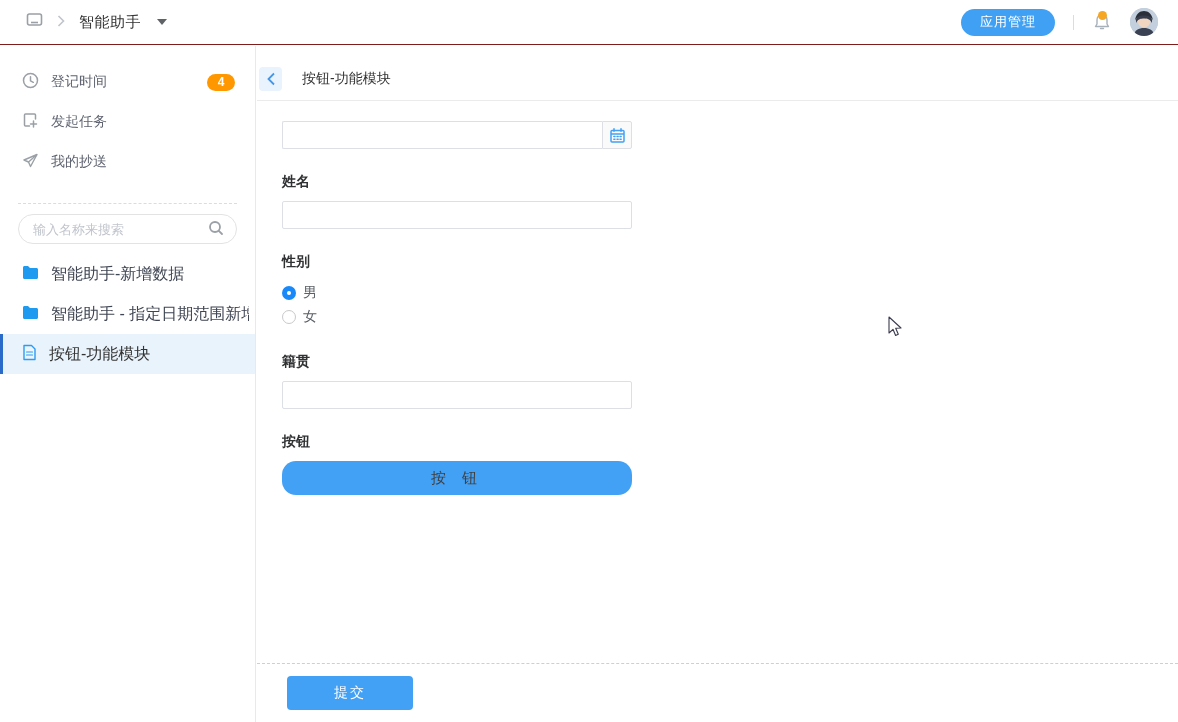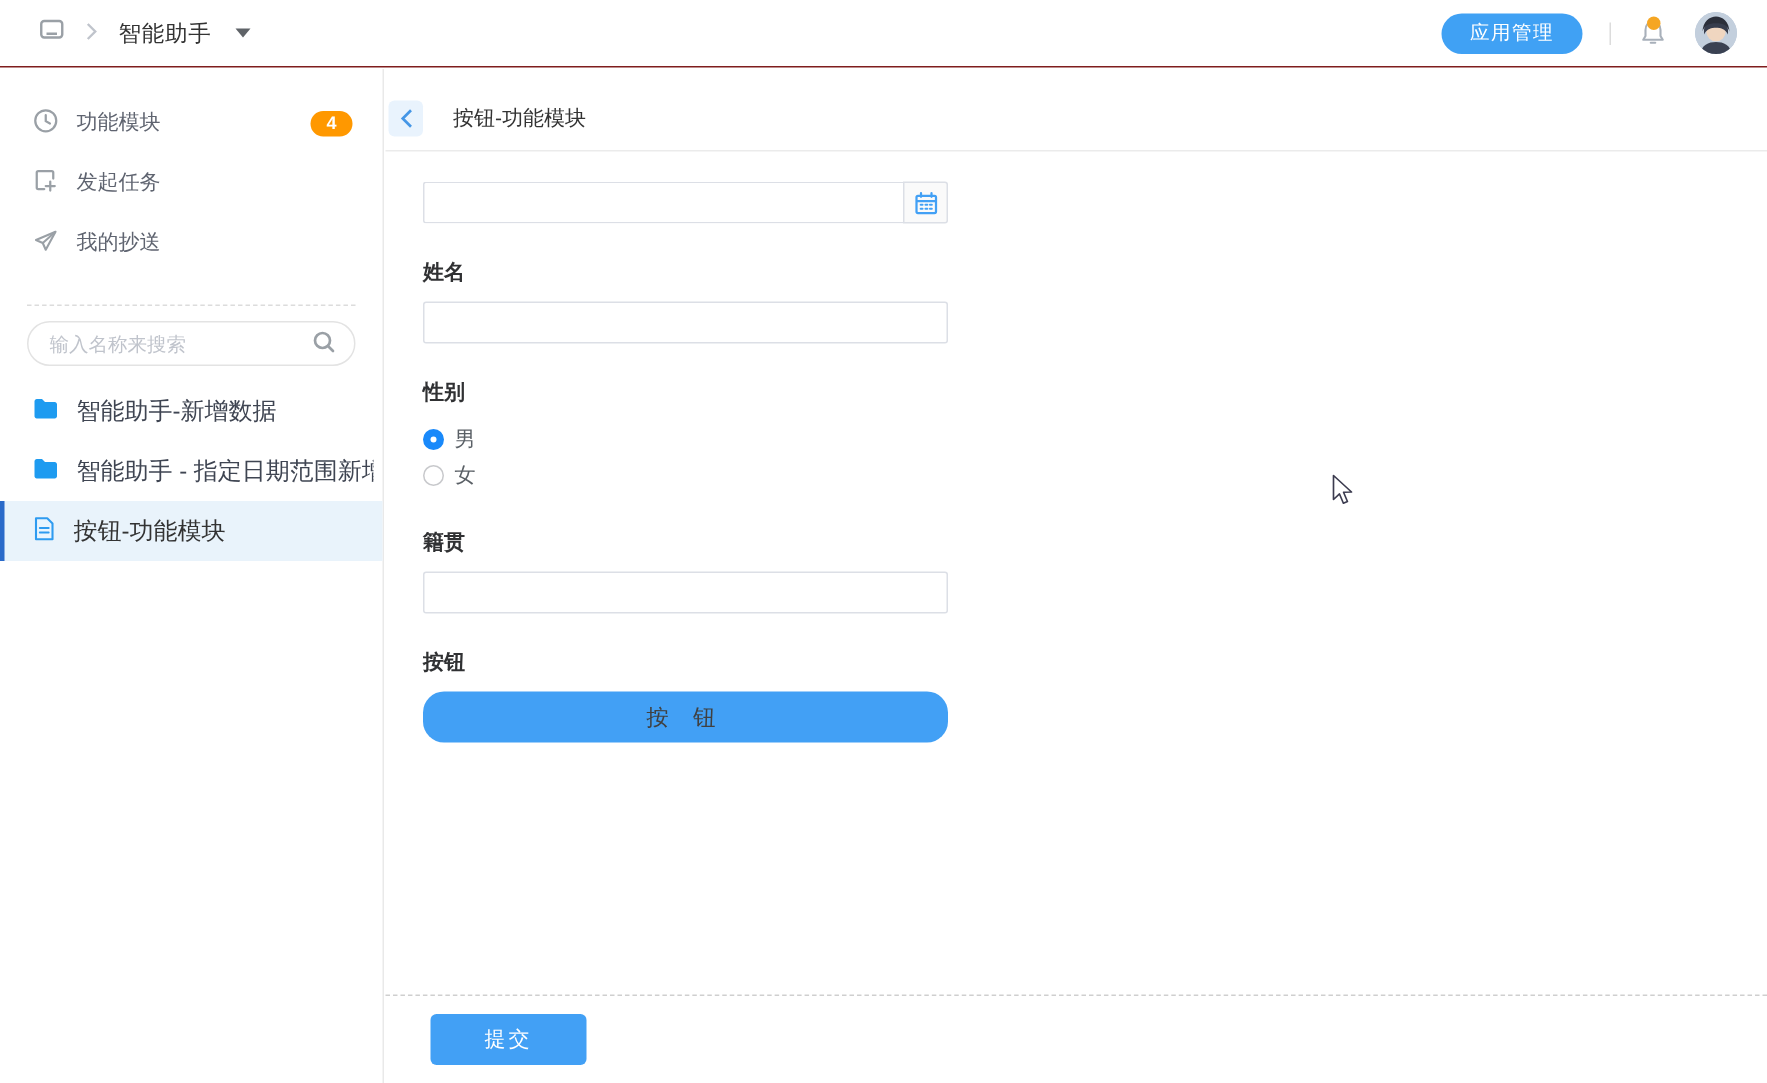--- a/index.html
+++ b/index.html
@@ -71,21 +71,21 @@
   .radio { width:14px; height:14px; border-radius:50%; position:relative; flex:0 0 auto; }
   .radio.checked { background:#1989fa; }
   .radio.checked::after { content:""; position:absolute; left:5px; top:5px; width:4px;
     height:4px; border-radius:50%; background:#fff; }
   .radio.unchecked { background:#fff; border:1px solid #c8c9cc; }
   .radio-label { font-size:14px; color:#5a6066; }
   .big-btn { width:350px; height:34px; border:none; border-radius:14px; background:#42a0f5;
     color:#404040; font-size:15px; letter-spacing:6px; cursor:pointer; font-family:inherit;text-align:center; }
   .main-footer { position:absolute; left:0; right:0; bottom:0; height:59px;
     border-top:1px dashed #cfcfcf; background:#fff; padding:12px 0 0 30px; }
-  .submit-btn { width:104px; height:34px; border:none; border-radius:4px; background:#42a0f5;
+  .submit-btn { width:126px; height:34px; border:none; border-radius:4px; background:#42a0f5;
     color:#fff; font-size:14px; letter-spacing:2px; cursor:pointer; font-family:inherit; }
 
   .cursor { position:absolute; left:888px; top:316px; z-index:99; pointer-events:none; }
 </style>
 </head>
 <body>
 
 <div class="app-header">
   <div class="hdr-left">
     <span>
@@ -127,21 +127,21 @@
 <div class="sidebar">
   <div class="nav-list">
 
     <div class="nav-item">
       <span>
         <svg width="17" height="17" viewBox="0 0 17 17" fill="none">
           <circle cx="8.5" cy="8.5" r="7" stroke="#9aa0a6" stroke-width="1.5"></circle>
           <path d="M8.5 4.8 L8.5 8.8 L11.3 10.3" stroke="#9aa0a6" stroke-width="1.5" stroke-linecap="round"></path>
         </svg>
       </span>
-      <span class="nav-label">功能模块</span>
+      <span class="nav-label">登记时间</span>
       <span class="badge">4</span>
     </div>
 
     <div class="nav-item">
       <span>
         <svg width="17" height="17" viewBox="0 0 17 17" fill="none">
           <path d="M13.5 7 L13.5 3 C13.5 2.4 13 2 12.5 2 L3.5 2 C3 2 2.5 2.4 2.5 3 L2.5 13 C2.5 13.6 3 14 3.5 14 L7.5 14" stroke="#9aa0a6" stroke-width="1.5" stroke-linecap="round"></path>
           <path d="M11.5 9 L11.5 15 M8.5 12 L14.5 12" stroke="#9aa0a6" stroke-width="1.5" stroke-linecap="round"></path>
         </svg>
       </span>

